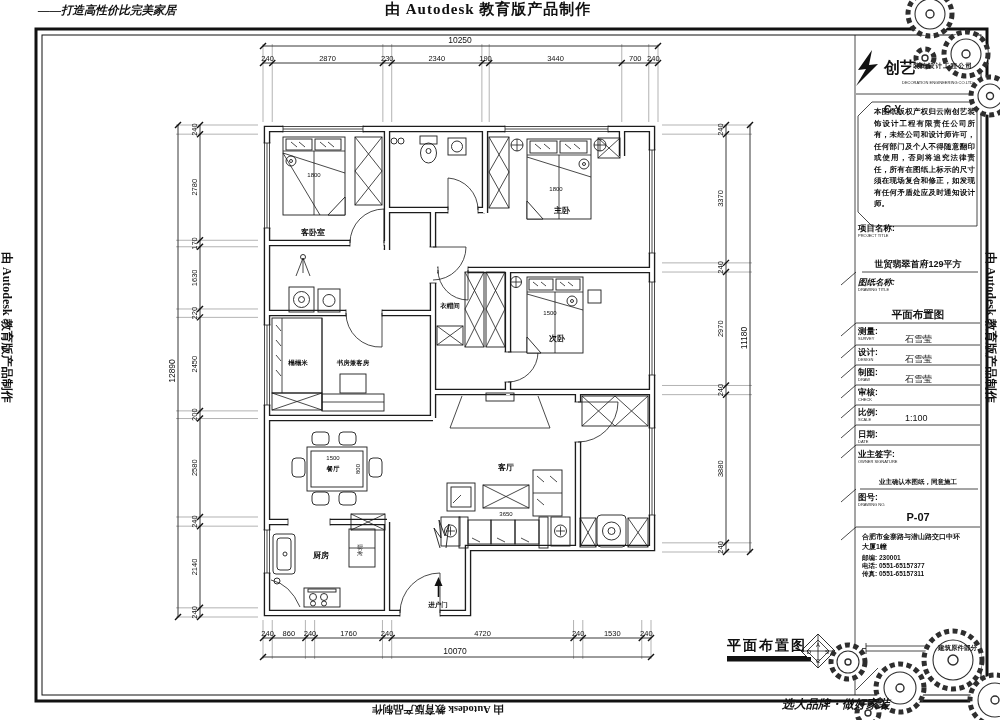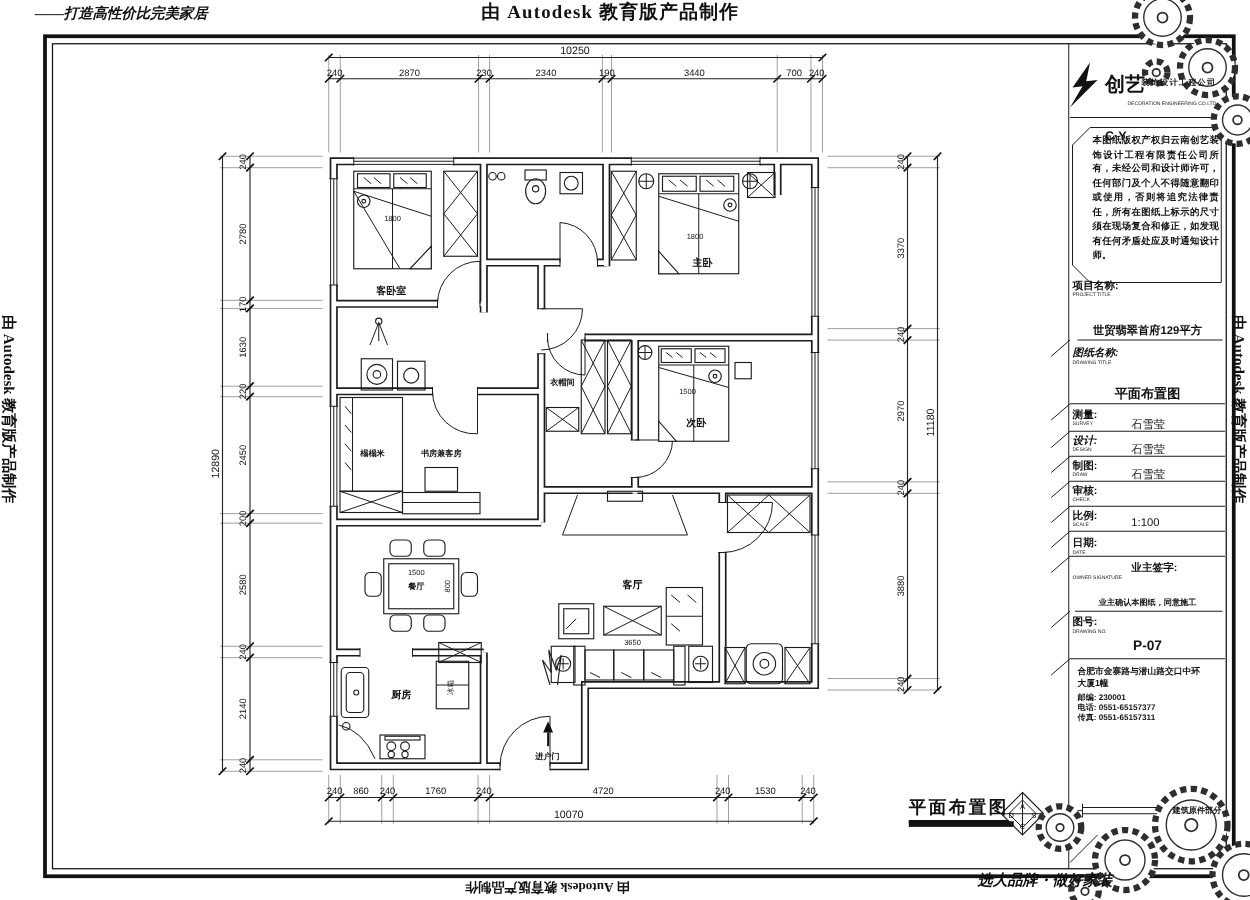--- a/index.html
+++ b/index.html
@@ -476,21 +476,21 @@
         <circle class="gh" cx="995" cy="700" r="4"></circle>
     <circle class="go" cx="868" cy="713" r="11"></circle>
         <circle class="gh" cx="868" cy="713" r="3"></circle>
   </g>
 </svg>
 
 <div class="ov hwm" style="left:385px;top:0px;">由 Autodesk 教育版产品制作</div>
 <div class="ov bwm" style="left:372px;top:702px;">由 Autodesk 教育版产品制作</div>
 <div class="ov vwm" style="left:15px;top:252px;">由 Autodesk 教育版产品制作</div>
 <div class="ov vwm" style="left:999px;top:252px;">由 Autodesk 教育版产品制作</div>
-<div class="ov tag" style="left:28px;top:3px;">——打造高性价比完美家居</div>
+<div class="ov tag" style="left:38px;top:3px;">——打造高性价比完美家居</div>
 <div class="ov tag" style="left:782px;top:696px;font-size:12px;">选大品牌・做好家装</div>
 
 <div class="ov ft-title" style="left:727px;top:637px;">平面布置图</div>
 
 <div>
   <div class="ov tb-big" style="left:884px;top:58px;font-family:Liberation Serif, serif;">创艺</div>
   <div class="ov tb-co" style="left:913px;top:62px;">装饰设计工程公司</div>
   <div class="ov tb-cy" style="left:884px;top:76px;">C·Y</div>
   <div class="ov tb-en" style="left:902px;top:80px;">DECORATION ENGINEERING CO.LTD</div>
 
@@ -501,41 +501,41 @@
   <div class="ov tb-lab tb-cc" style="left:858px;top:258px;font-size:9px;">世贸翡翠首府129平方</div>
 
   <div class="ov tb-lab" style="left:858px;top:277px;font-style:italic;">图纸名称:</div>
   <div class="ov tb-en" style="left:858px;top:287px;">DRAWING TITLE</div>
   <div class="ov tb-lab tb-cc" style="left:858px;top:308px;font-size:10.5px;">平面布置图</div>
 
   <div class="ov tb-lab" style="left:858px;top:326px;">测量:</div>
   <div class="ov tb-en" style="left:858px;top:336px;">SURVEY</div>
   <div class="ov tb-val" style="left:905px;top:333px;">石雪莹</div>
 
-  <div class="ov tb-lab" style="left:858px;top:347px;font-style:italic;">设计:</div>
+  <div class="ov tb-lab" style="left:858px;top:347px;">设计:</div>
   <div class="ov tb-en" style="left:858px;top:357px;">DESIGN</div>
   <div class="ov tb-val" style="left:905px;top:353px;">石雪莹</div>
 
   <div class="ov tb-lab" style="left:858px;top:367px;">制图:</div>
   <div class="ov tb-en" style="left:858px;top:377px;">DRAW</div>
   <div class="ov tb-val" style="left:905px;top:373px;">石雪莹</div>
 
   <div class="ov tb-lab" style="left:858px;top:387px;">审核:</div>
   <div class="ov tb-en" style="left:858px;top:397px;">CHECK</div>
   <div class="ov tb-val" style="left:905px;top:393px;"></div>
 
   <div class="ov tb-lab" style="left:858px;top:407px;">比例:</div>
   <div class="ov tb-en" style="left:858px;top:417px;">SCALE</div>
   <div class="ov tb-val" style="left:905px;top:413px;">1:100</div>
 
   <div class="ov tb-lab" style="left:858px;top:429px;">日期:</div>
   <div class="ov tb-en" style="left:858px;top:439px;">DATE</div>
   <div class="ov tb-val" style="left:905px;top:435px;"></div>
 
-  <div class="ov tb-lab" style="left:858px;top:449px;margin-left:47px;">业主签字:</div>
+  <div class="ov tb-lab" style="left:858px;top:449px;">业主签字:</div>
   <div class="ov tb-en" style="left:858px;top:459px;">OWNER SIGNATURE</div>
   <div class="ov tb-small tb-cc" style="left:858px;top:478px;width:120px;">业主确认本图纸，同意施工</div>
 
   <div class="ov tb-lab" style="left:858px;top:492px;">图号:</div>
   <div class="ov tb-en" style="left:858px;top:502px;">DRAWING NO.</div>
   <div class="ov tb-lab tb-cc" style="left:858px;top:511px;font-size:11px;">P-07</div>
 
   <div class="ov tb-addr" style="left:862px;top:532px;">合肥市金寨路与潜山路交口中环</div>
   <div class="ov tb-addr" style="left:862px;top:542px;">大厦1幢</div>
   <div class="ov tb-small" style="left:862px;top:554px;">邮编: 230001</div>

